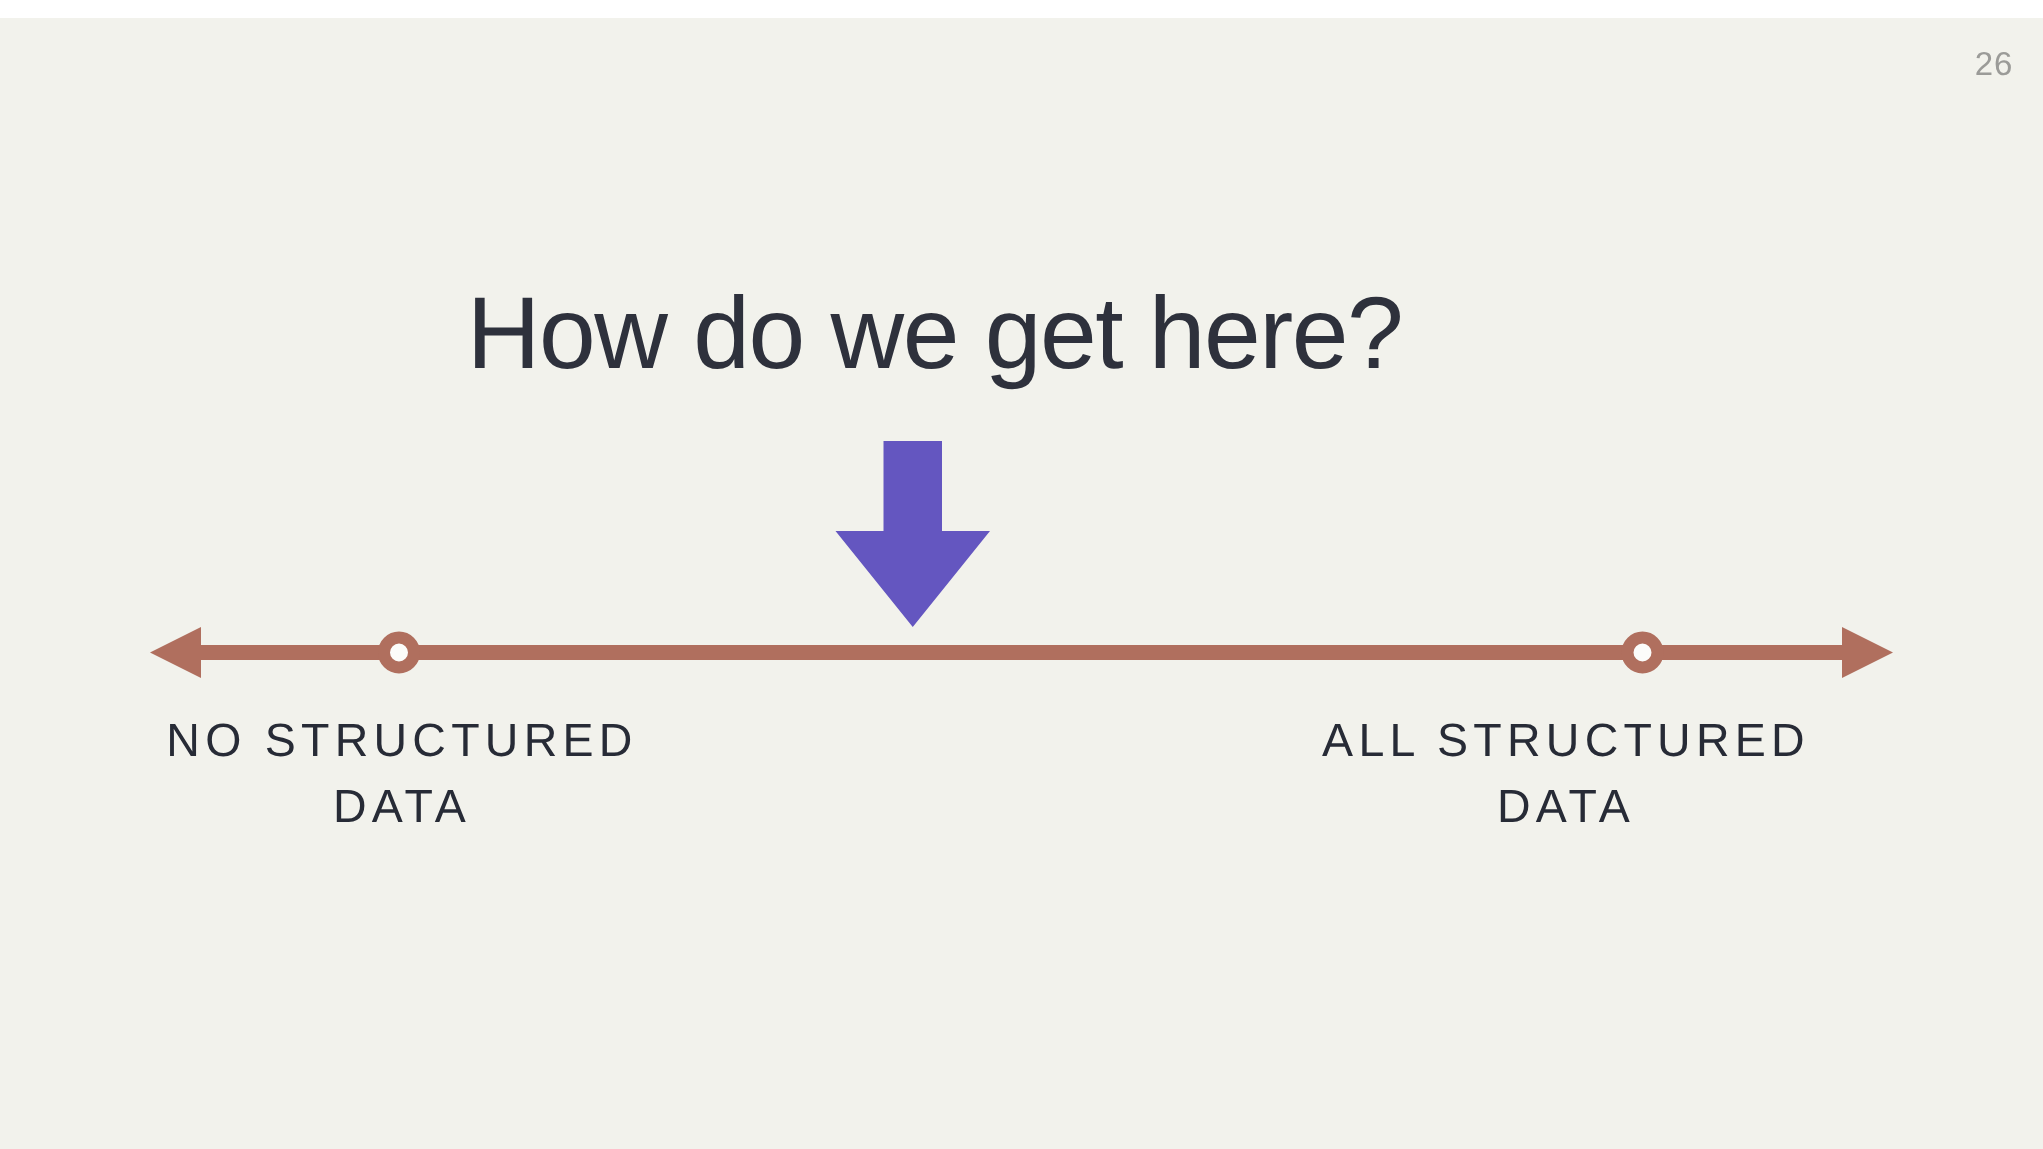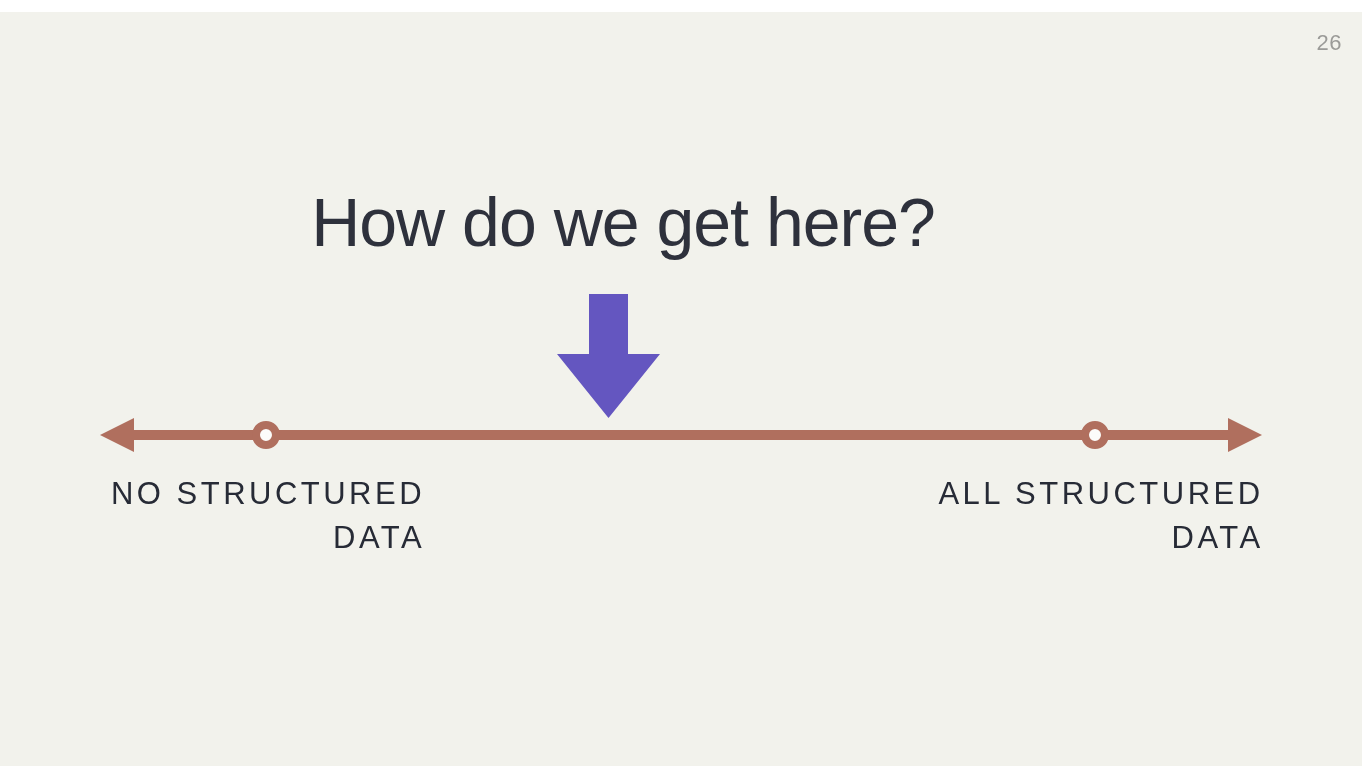--- a/index.html
+++ b/index.html
@@ -54,30 +54,30 @@
   .axis-fill { fill: var(--axis-terracotta); }
   .axis-marker {
     fill: var(--marker-hole);
     stroke: var(--axis-terracotta);
     stroke-width: 8px;
   }
   .endpoint-label {
     position: absolute;
     top: 460px;
     transform: translateX(-50%);
-    text-align: right;
+    text-align: center;
     font-size: 31px;
     font-weight: 400;
     letter-spacing: 3.5px;
     line-height: 44px;
     color: var(--label-text);
     white-space: nowrap;
   }
   .endpoint-label.left  { left: 268px; }
-  .endpoint-label.right { left: 1101px; }
+  .endpoint-label.right { left: 1044px; }
 </style>
 </head>
 <body>
 
 <div class="slide">
 
   <div class="page-number">26</div>
 
   <h1 class="slide-title">How do we get here?</h1>
 

